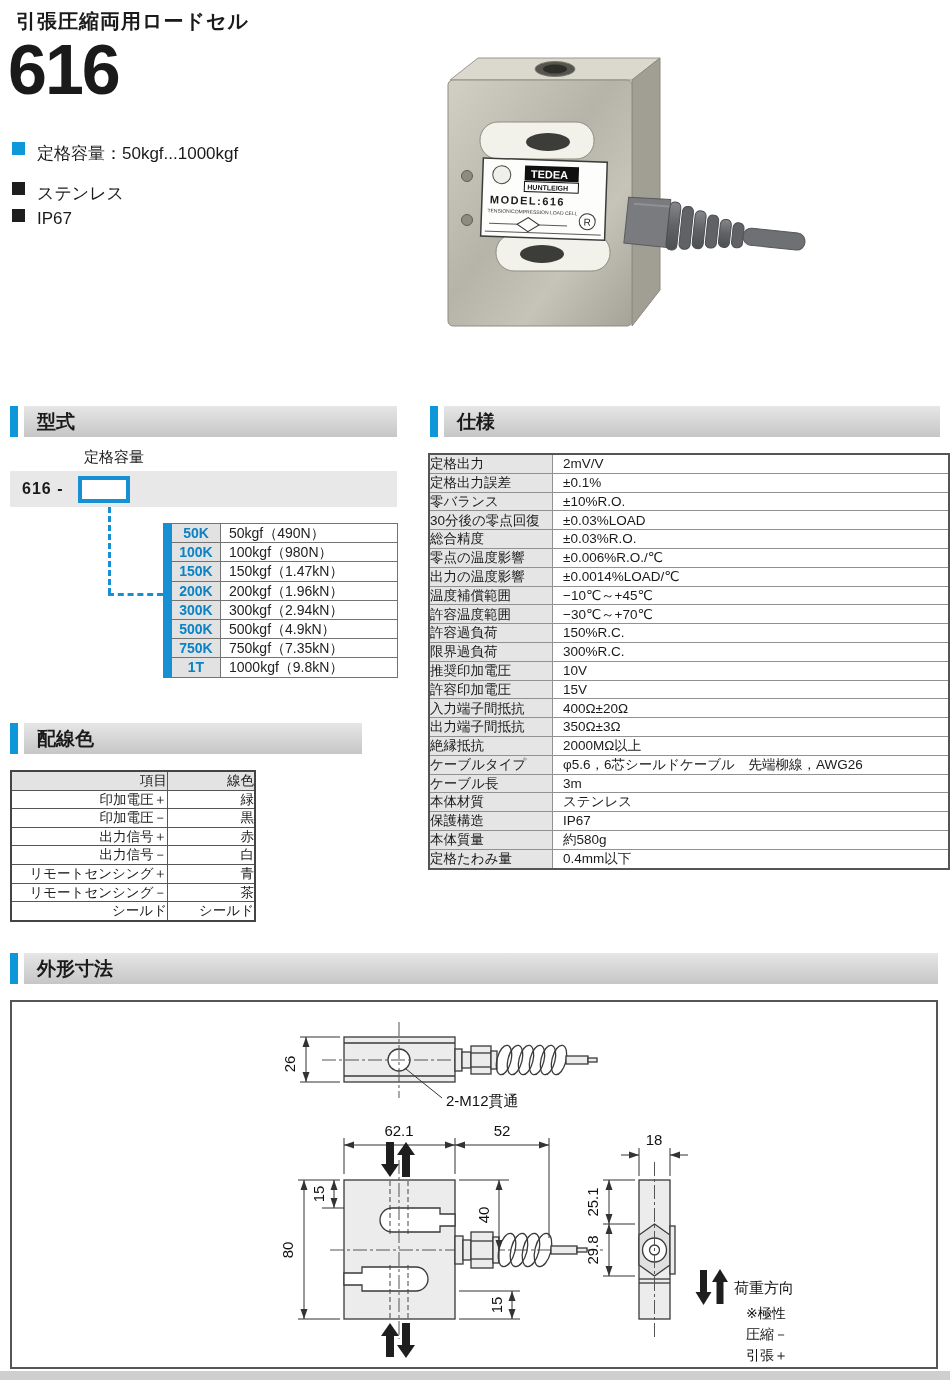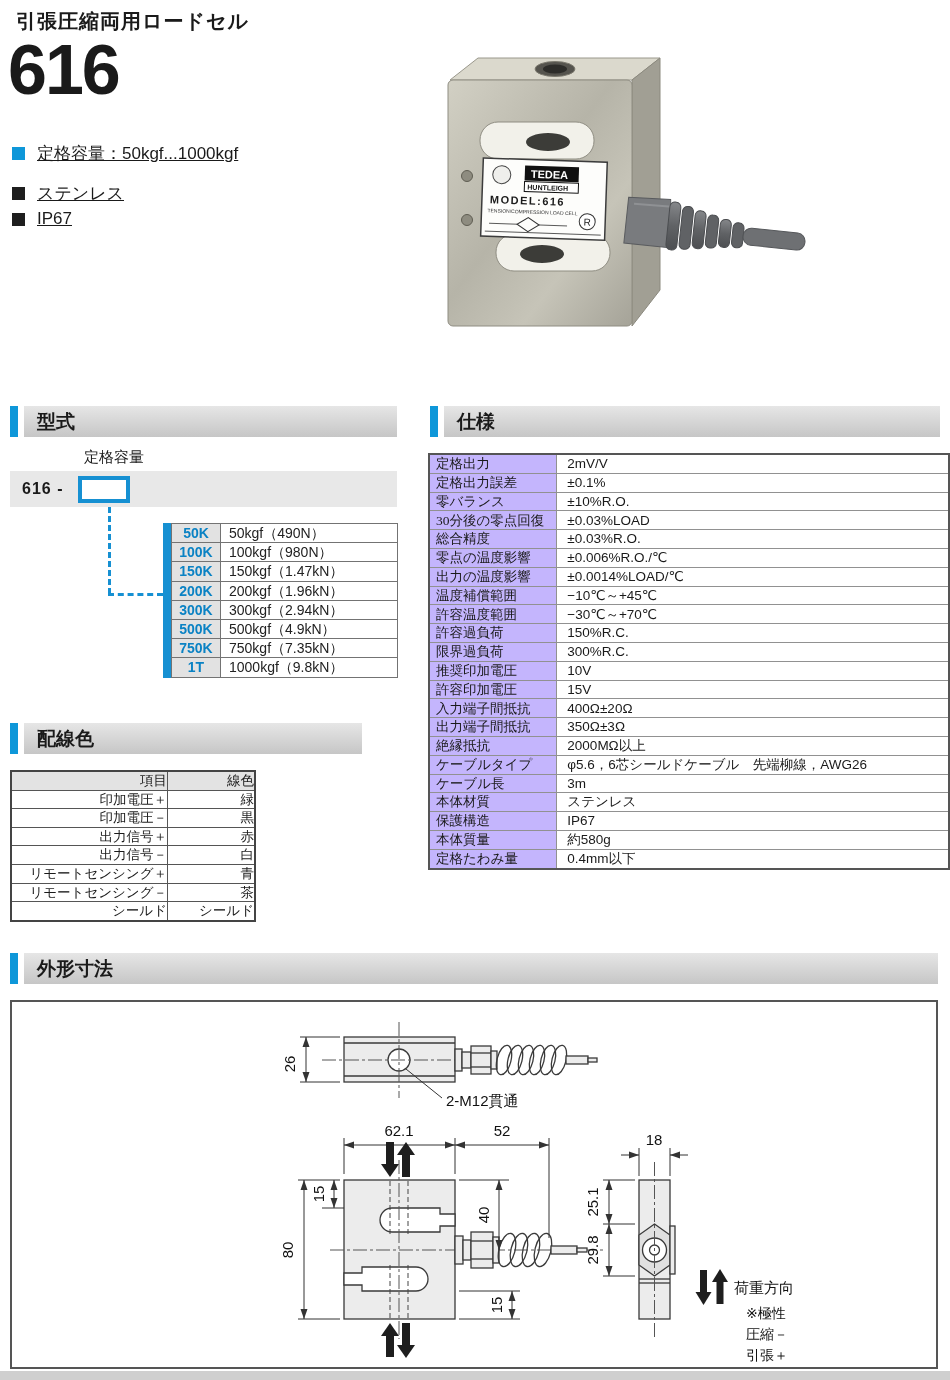--- a/index.html
+++ b/index.html
@@ -6,21 +6,21 @@
   body{
     width:950px;height:1380px;position:relative;background:#ffffff;
     font-family:"Liberation Sans","DejaVu Sans",sans-serif;color:#1a1a1a;
     overflow:hidden;
   }
   .abs{position:absolute;}
 
   
   .page-title{left:16px;top:8px;font-size:20px;font-weight:700;letter-spacing:1px;}
   .model-number{left:8px;top:34px;font-size:70px;font-weight:800;letter-spacing:-2px;line-height:1.05;}
-  .feature{left:12px;display:flex;align-items:center;font-size:17px;text-decoration:underline;}
+  .feature{left:12px;display:flex;align-items:flex-start;font-size:17px;}
   .feature .sq{width:13px;height:13px;margin-right:12px;flex:0 0 13px;background:#1e1e1e;}
   .feature .sq.accent{background:#0e97d9;}
 
   
   .sec-head{height:31px;display:flex;}
   .sec-head .bar{width:8px;background:#0e97d9;}
   .sec-head .bg{flex:1;margin-left:6px;background:linear-gradient(180deg,#e6e6e6,#c6c6c6);
     display:flex;align-items:center;padding-left:13px;font-size:19px;font-weight:700;}
 
   
@@ -33,21 +33,21 @@
 
   .cap-wrap{left:163px;top:523px;border-left:8px solid #1690d2;}
   table{border-collapse:collapse;}
   .cap-table td{border:1px solid #737373;height:18.2px;font-size:14px;line-height:1;padding:0;margin-left:16px;}
   .cap-table td.code{width:48px;text-align:center;font-weight:700;color:#0a82c4;background:#e2e2e2;}
   .cap-table td.val{width:168px;padding-left:8px;color:#222;}
 
   
   .spec-table{left:428px;top:453px;border:2px solid #555;}
   .spec-table td{border:1px solid #919191;height:17.8px;font-size:13.5px;line-height:1;padding:0;}
-  .spec-table td.lab{width:122px;background:#c4b5fd;padding-left:6px;font-family:Liberation Serif, serif;}
+  .spec-table td.lab{width:122px;background:#e5e5e5;}
   .spec-table td.val{width:385px;padding-left:10px;}
 
   
   .wire-table{left:10px;top:770px;border:2px solid #444;}
   .wire-table th,.wire-table td{border:1px solid #555;height:17.6px;font-size:13.5px;line-height:1;
     padding:0;text-align:right;font-weight:400;}
   .wire-table th{background:#e3e3e3;}
   .wire-table .c1{width:155px;}
   .wire-table .c2{width:86px;}
 

